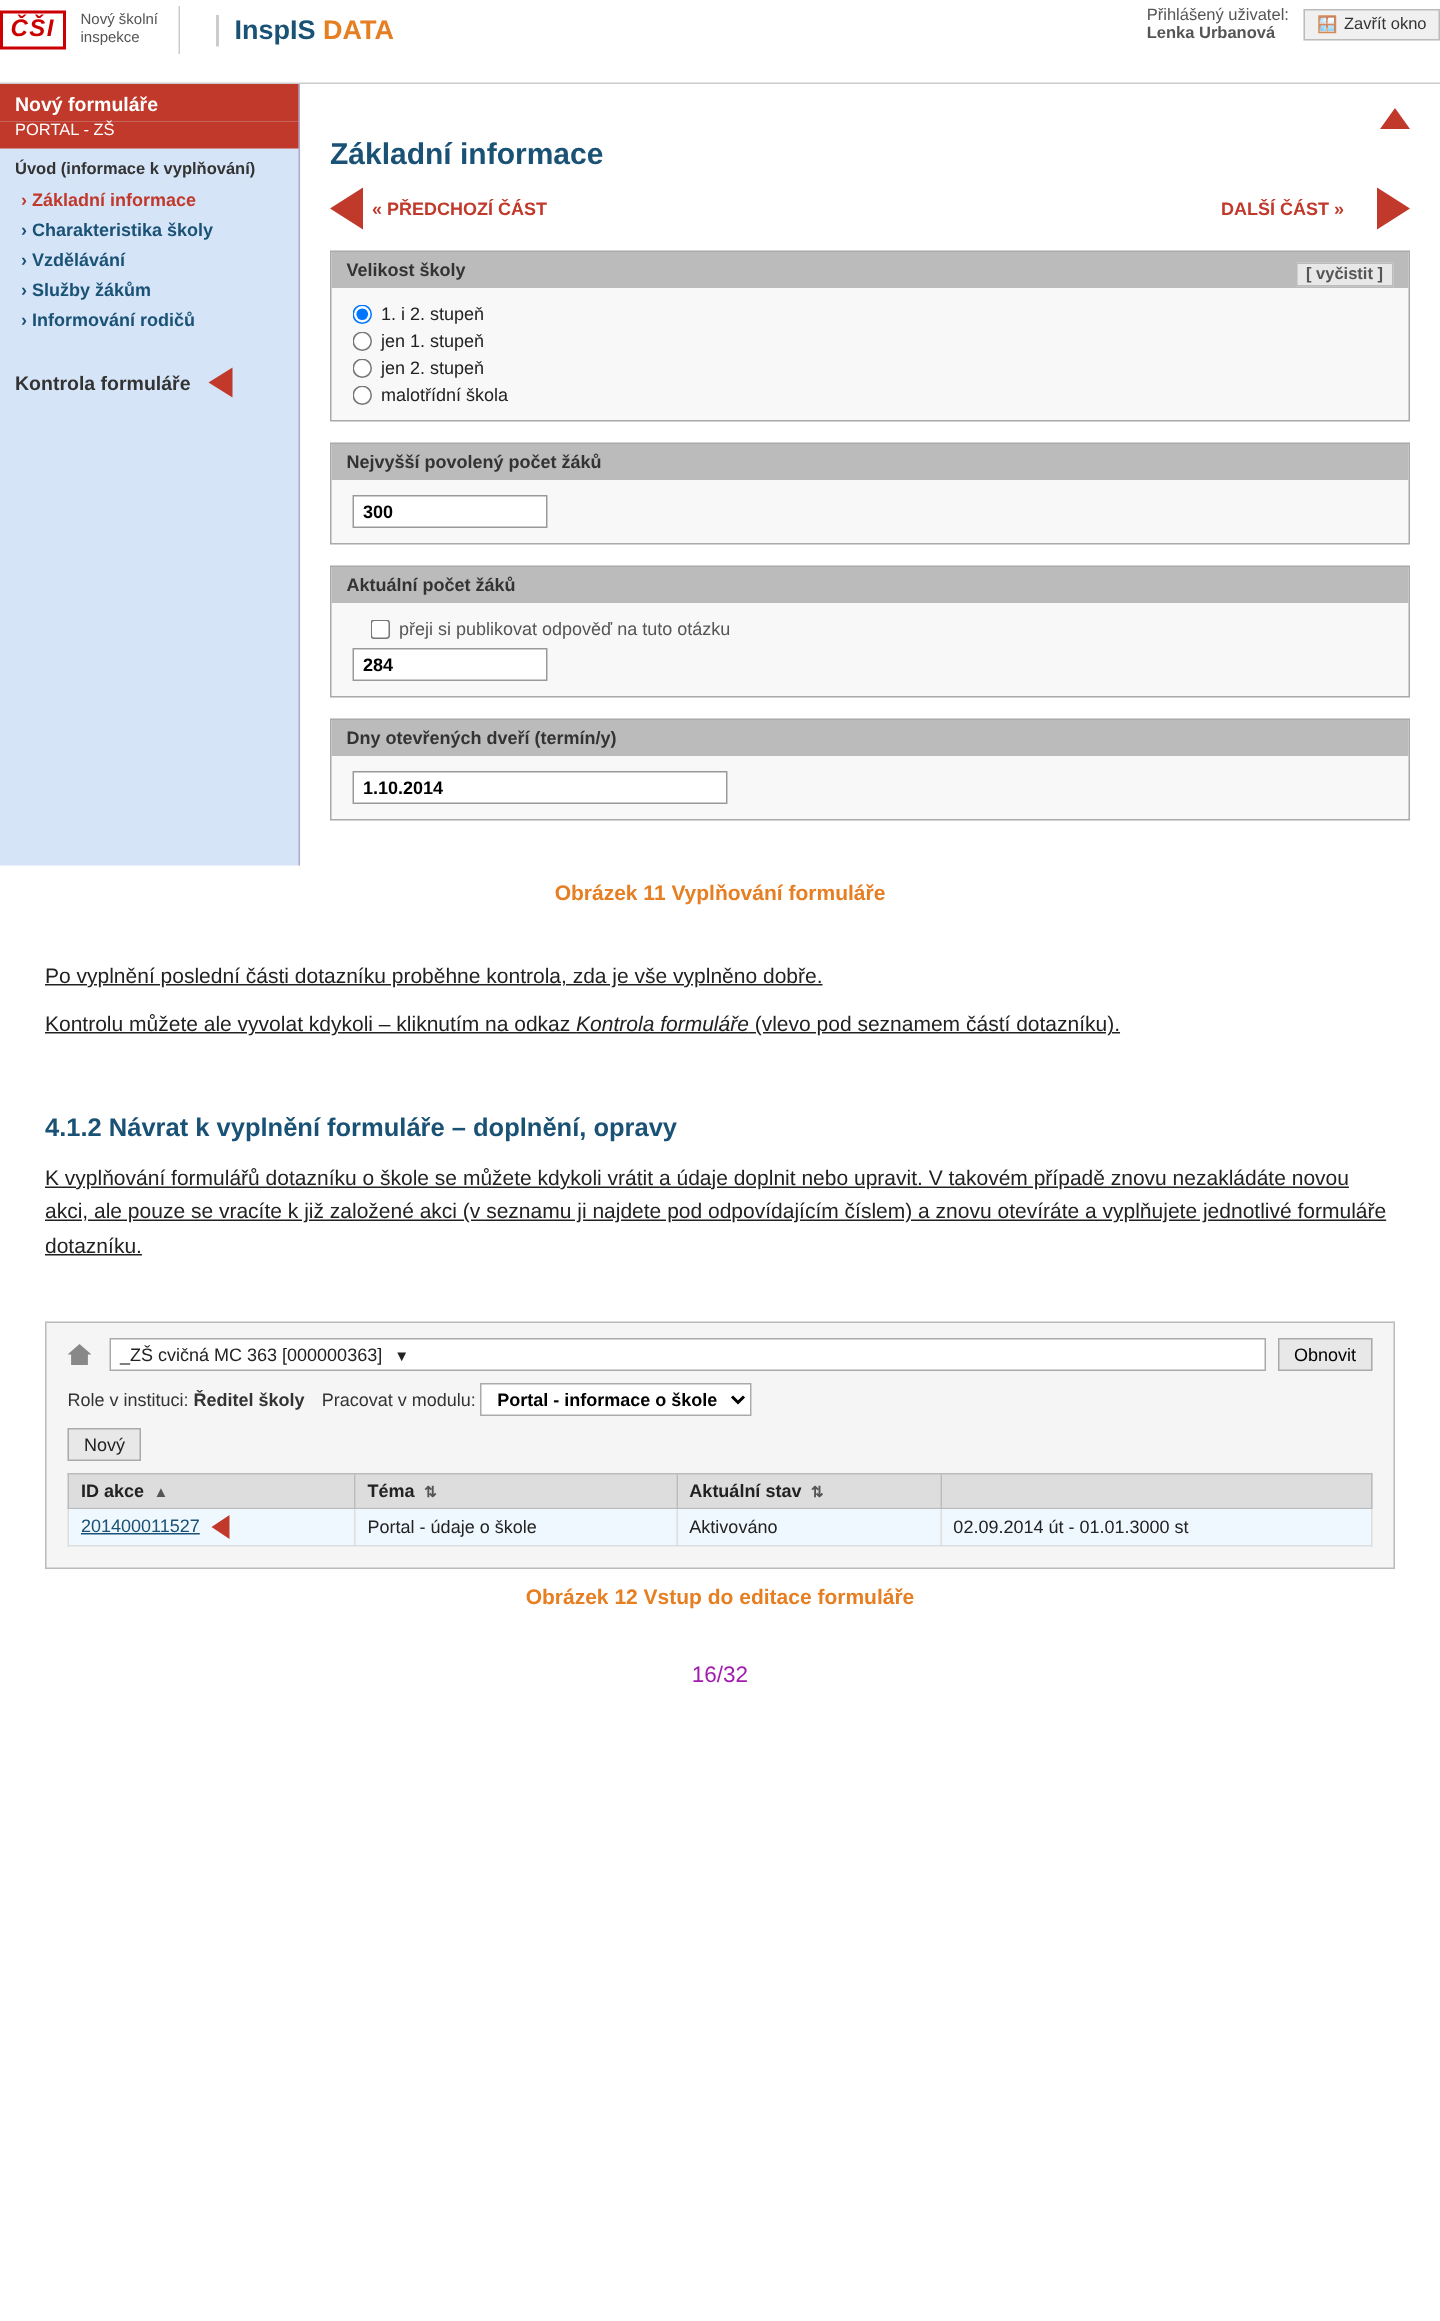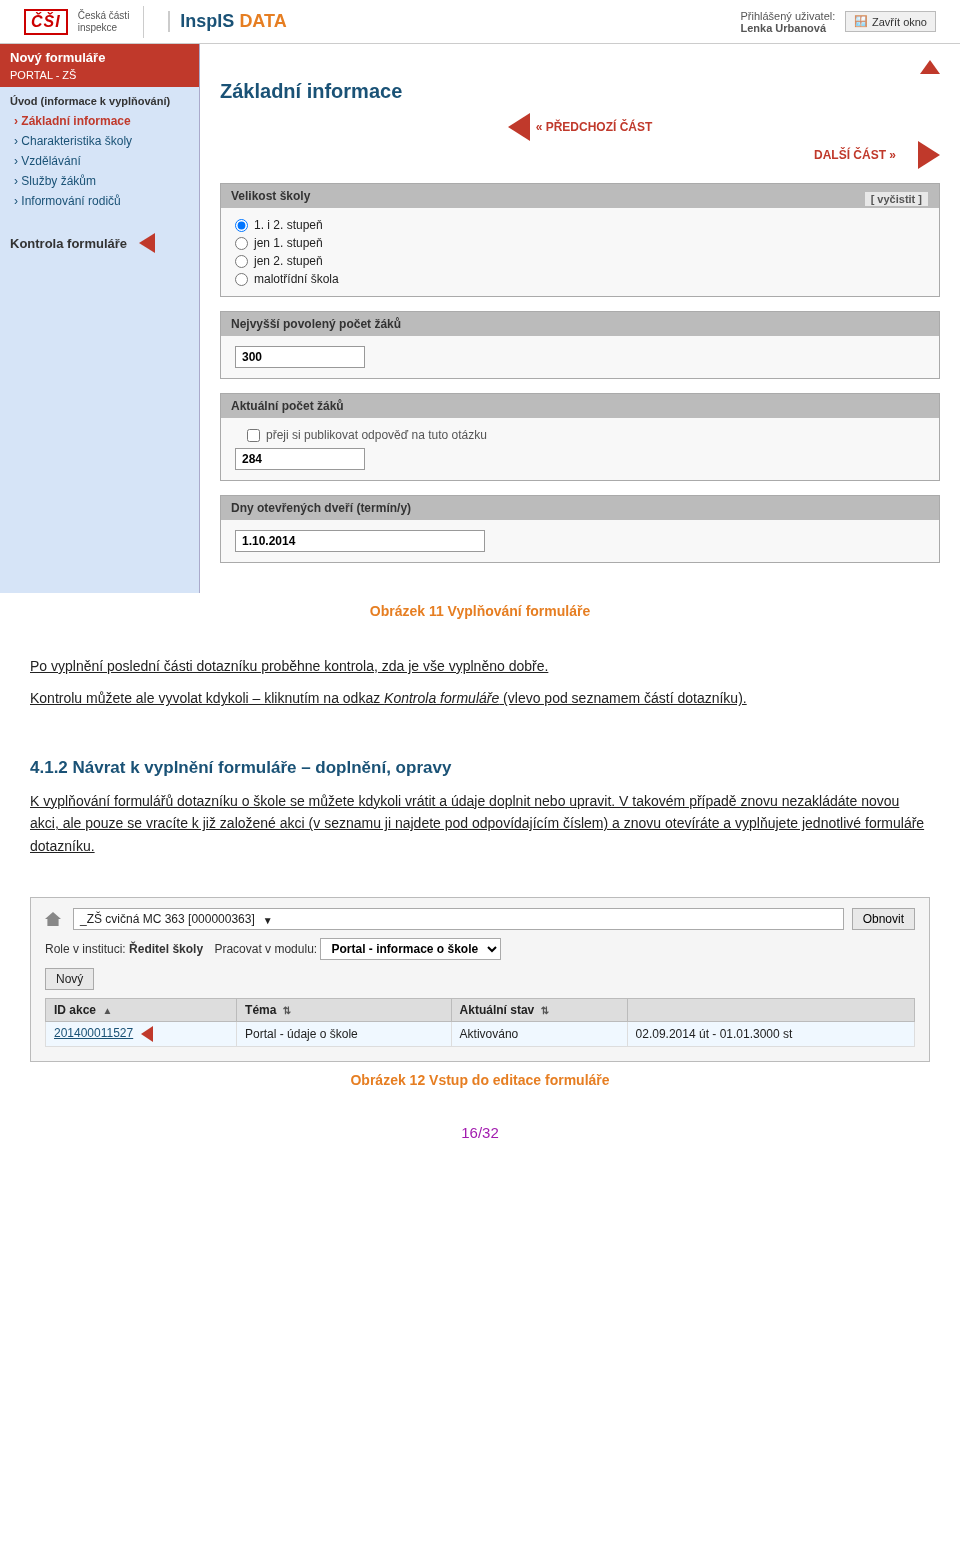--- a/index.html
+++ b/index.html
@@ -8,25 +8,25 @@
       font-size: 13px;
       background: #fff;
       color: #222;
       width: 960px;
       min-height: 1547px;
     }
 
     
     .top-bar {
       display: flex;
-      align-items: center;
+      align-items: flex-start;
       background: #fff;
       border-bottom: 1px solid #ccc;
-      padding: 4px 24px;
-      height: 44px;
+      padding: 4px 0;
+      height: 56px;
     }
     .top-bar-logo {
       display: flex;
       align-items: center;
       gap: 6px;
     }
     .csi-logo {
       display: flex;
       align-items: center;
       border: 2px solid #c00;
@@ -105,20 +105,21 @@
       font-size: 11px;
       font-weight: bold;
       color: #333;
       padding: 8px 10px 4px;
     }
     .sidebar-item {
       padding: 3px 10px 3px 14px;
       font-size: 12px;
       color: #1a5276;
       cursor: pointer;
+      font-weight: bold;
     }
     .sidebar-item.active {
       color: #c0392b;
       font-weight: bold;
     }
     .sidebar-item::before {
       content: '› ';
     }
     .sidebar-kontrola {
       margin-top: 14px;
@@ -152,21 +153,20 @@
       color: #1a5276;
       margin-bottom: 10px;
     }
 
     
     .nav-arrows {
       display: flex;
       justify-content: space-between;
       align-items: center;
       margin-bottom: 14px;
-      flex-direction: column;
     }
     .nav-prev {
       display: flex;
       align-items: center;
       gap: 6px;
       font-size: 12px;
       font-weight: bold;
       color: #c0392b;
       cursor: pointer;
       text-decoration: none;
@@ -409,21 +409,21 @@
   </style>
 </head>
 <body>
 
 <div class="top-bar">
   <div class="top-bar-logo">
     <div class="csi-logo">
       <span>ČŠI</span>
     </div>
     <div class="csi-subtitle">
-      <div>Česká části</div>
+      <div>Nový školní</div>
       <div>inspekce</div>
     </div>
     <div style="width:1px; height:32px; background:#ccc; margin: 0 8px;"></div>
     <div class="inspis-logo">
       <span style="color:#1a5276; font-weight:bold;">InspIS </span><span style="color:#e67e22; font-weight:bold;">DATA</span>
     </div>
   </div>
   <div class="top-bar-right">
     <div>
       <span>Přihlášený uživatel:</span><br>

